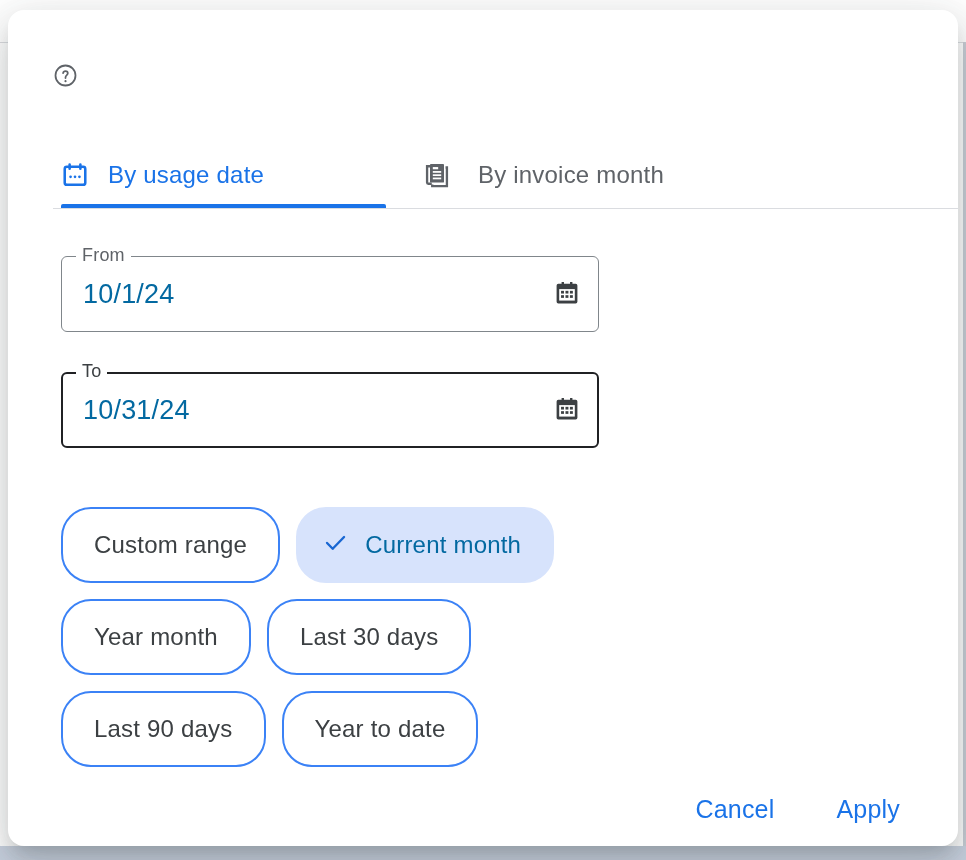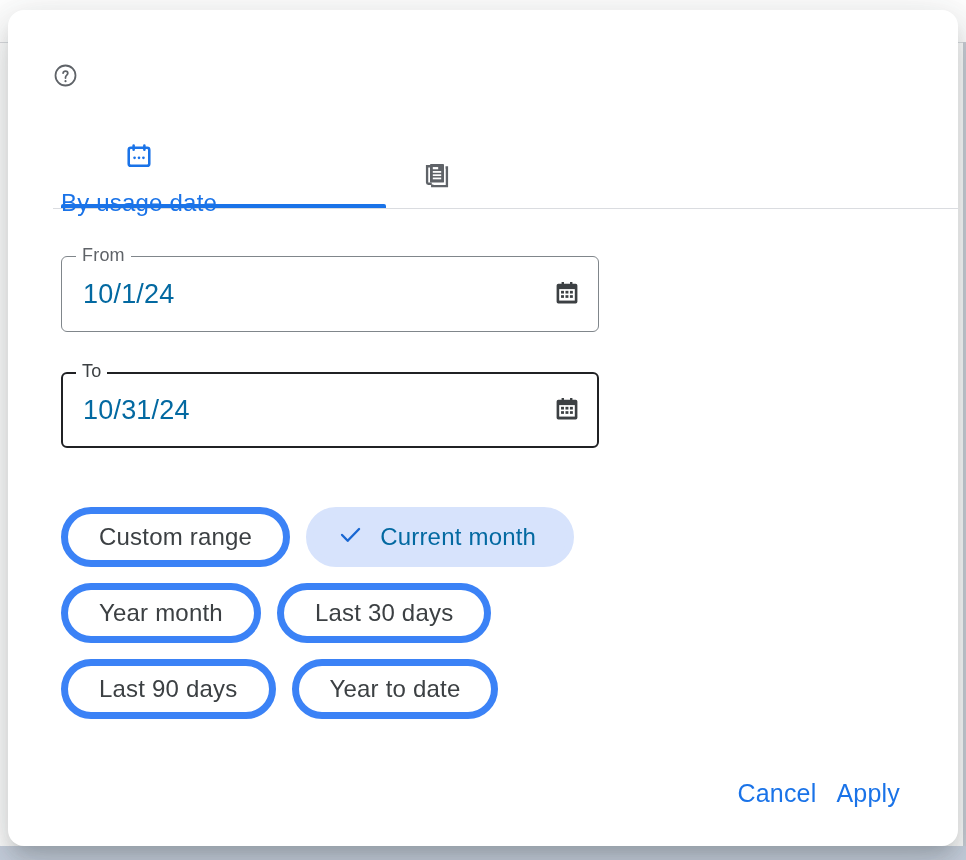--- a/index.html
+++ b/index.html
@@ -117,21 +117,20 @@
     height: 66px;
     display: flex;
     align-items: center;
     gap: 19px;
     cursor: pointer;
     user-select: none;
     background: none;
     border: none;
     padding: 0;
     font-family: inherit;
-    flex-direction: column;
   }
   .tab-label {
     font-size: 24px;
     line-height: 28px;
     font-weight: 500;
     letter-spacing: .2px;
     white-space: nowrap;
   }
   #tab-usage { left: 8px; }
   #tab-usage .tab-label { color: #1a73e8; }
@@ -222,24 +221,24 @@
   .chips {
     position: absolute;
     left: 53px;
     top: 497px;
     width: 620px;
     display: flex;
     flex-wrap: wrap;
     gap: 16px 16px;
   }
   .chip {
-    height: 60px;
+    height: 76px;
     box-sizing: border-box;
     border-radius: 30px;
-    border: 7px solid #3b82f6;
+    border: 2px solid #3b82f6;
     background: #ffffff;
     color: #3c4043;
     font-family: inherit;
     font-size: 24px;
     line-height: 28px;
     letter-spacing: .2px;
     padding: 12px 31px;
     display: inline-flex;
     align-items: center;
     gap: 16px;
@@ -257,23 +256,24 @@
     display: none;
   }
   .chip.selected .check {
     display: block;
   }
 
   
   .actions {
     position: absolute;
     right: 48px;
-    top: 760px;
+    top: 776px;
     display: flex;
     align-items: flex-end;
+    gap: 42px;
   }
   .text-button {
     background: none;
     border: none;
     font-family: inherit;
     font-size: 25px;
     line-height: 30px;
     font-weight: 500;
     letter-spacing: .2px;
     color: #1a73e8;
@@ -327,20 +327,21 @@
         <svg class="tab-icon" width="28" height="28" viewBox="0 0 24 24" aria-hidden="true">
           <path d="M7.5 19.5h-3a1 1 0 0 1-1-1v-14h3" fill="none" stroke="#5f6368" stroke-width="2"></path>
           <rect x="6" y="2.5" width="12" height="16" rx="0.8" fill="#5f6368"></rect>
           <rect x="8.4" y="5.2" width="4.6" height="1.9" fill="#ffffff"></rect>
           <rect x="8.4" y="8.6" width="7.2" height="1.5" fill="#ffffff"></rect>
           <rect x="8.4" y="11.4" width="7.2" height="1.5" fill="#ffffff"></rect>
           <rect x="8.4" y="14.2" width="7.2" height="1.5" fill="#ffffff"></rect>
           <path d="M19.3 5.6h1.2v15.9H7.9v-1.3" fill="none" stroke="#5f6368" stroke-width="2"></path>
         </svg>
       </span>
+      <span class="tab-label">By invoice month</span>
     </button>
   </div>
 
   <div class="field resting" id="field-from">
     <div class="field-box"></div>
     <div class="field-legend">From</div>
     <input class="field-value" type="text" readonly="" value="10/1/24" style="">
     <button class="field-cal-btn">
       <span>
         <svg width="26" height="26" viewBox="0 0 24 24" aria-hidden="true">

